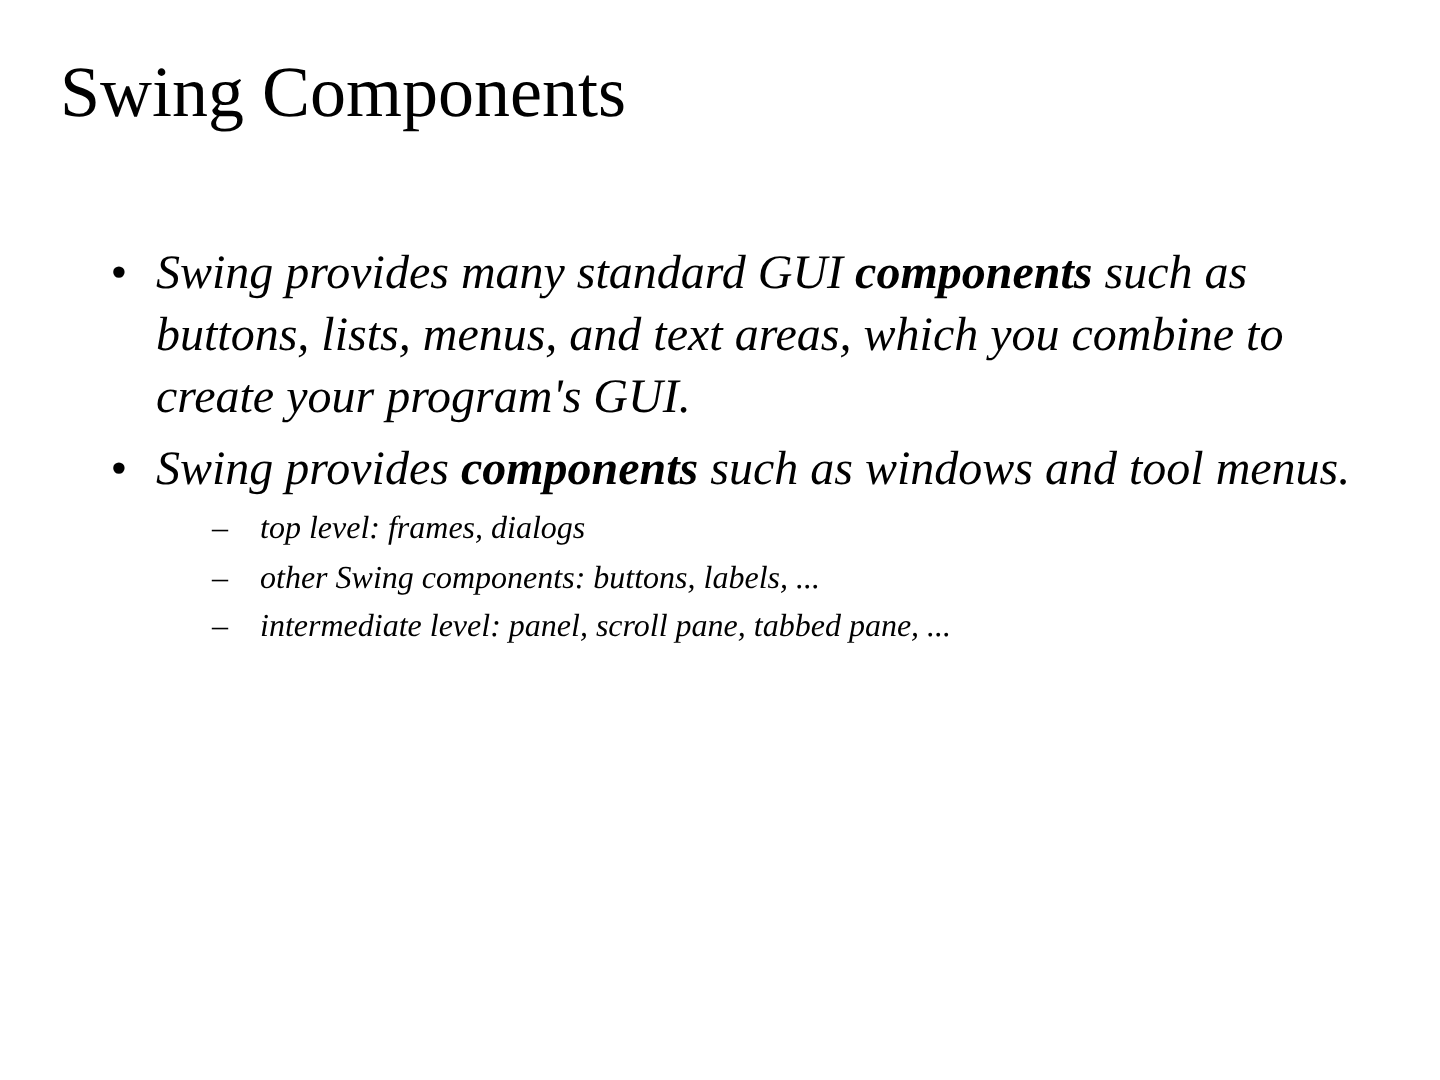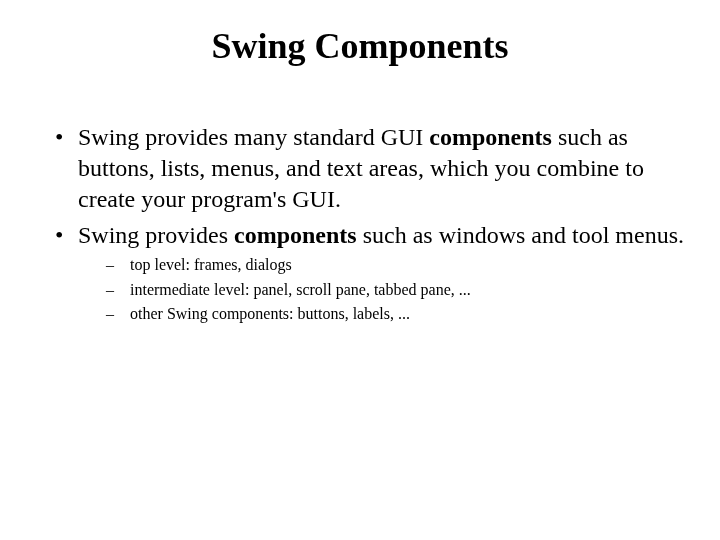--- a/index.html
+++ b/index.html
@@ -10,35 +10,36 @@
     body {
       width: 720px;
       height: 540px;
       background: #ffffff;
       font-family: "Times New Roman", Times, serif;
       color: #000000;
       padding: 20px 30px;
     }
     .title {
       font-size: 36px;
-      font-weight: bold;
-      text-align: center;
+      font-weight: normal;
+      text-align: left;
       margin-top: 5px;
       margin-bottom: 55px;
     }
     .bullets {
       list-style: none;
       padding-left: 20px;
     }
     .bullets > li {
       font-size: 24px;
       line-height: 1.3;
       margin-bottom: 4px;
       position: relative;
       padding-left: 28px;
+      font-style: italic;
     }
     .bullets > li::before {
       content: "•";
       position: absolute;
       left: 5px;
       top: 0;
     }
     .sub-bullets {
       list-style: none;
       padding-left: 28px;
@@ -67,17 +68,17 @@
 <h1 class="title">Swing Components</h1>
 
 <ul class="bullets">
   <li>
     <span>Swing provides many standard GUI </span><span class="bold">components</span><span> such as buttons, lists, menus, and text areas, which you combine to create your program's GUI.</span>
   </li>
   <li>
     <span>Swing provides </span><span class="bold">components</span><span> such as windows and tool menus.</span>
     <ul class="sub-bullets">
       <li>top level: frames, dialogs</li>
+      <li>other Swing components: buttons, labels, ...</li>
       <li>intermediate level: panel, scroll pane, tabbed pane, ...</li>
-      <li>other Swing components: buttons, labels, ...</li>
     </ul>
   </li>
 </ul>
 
 </body></html>

